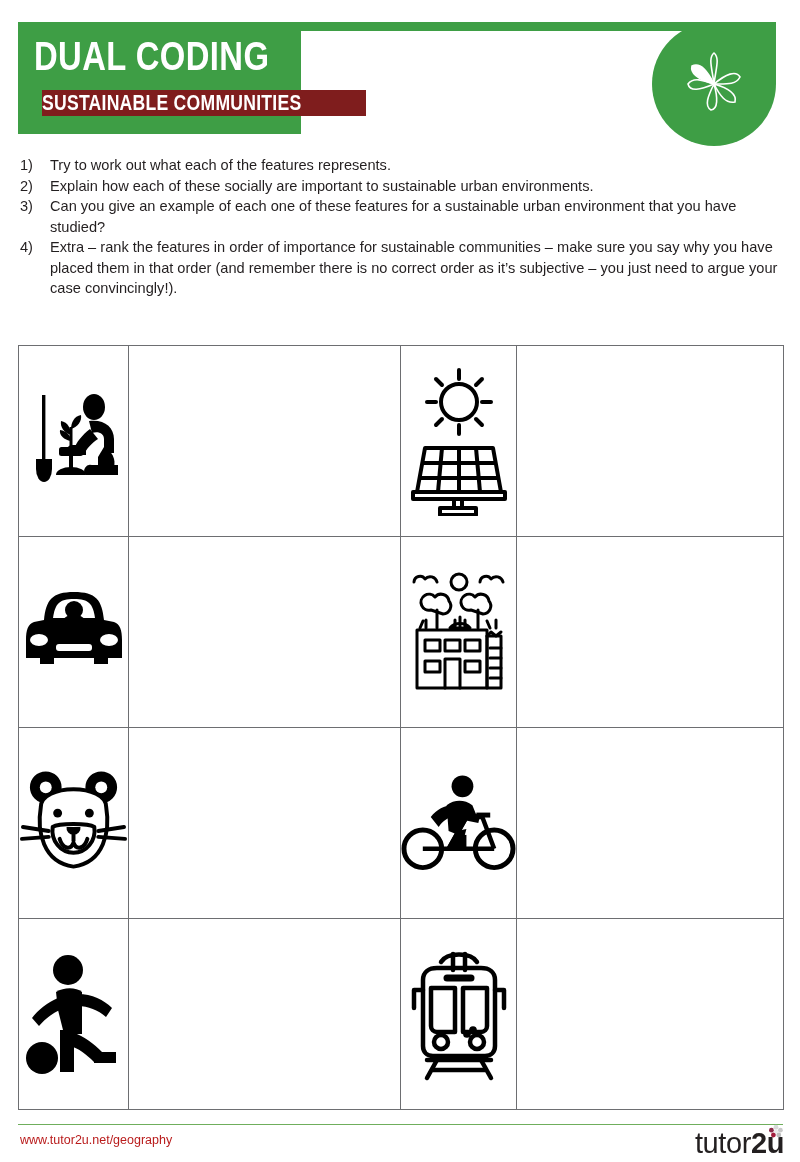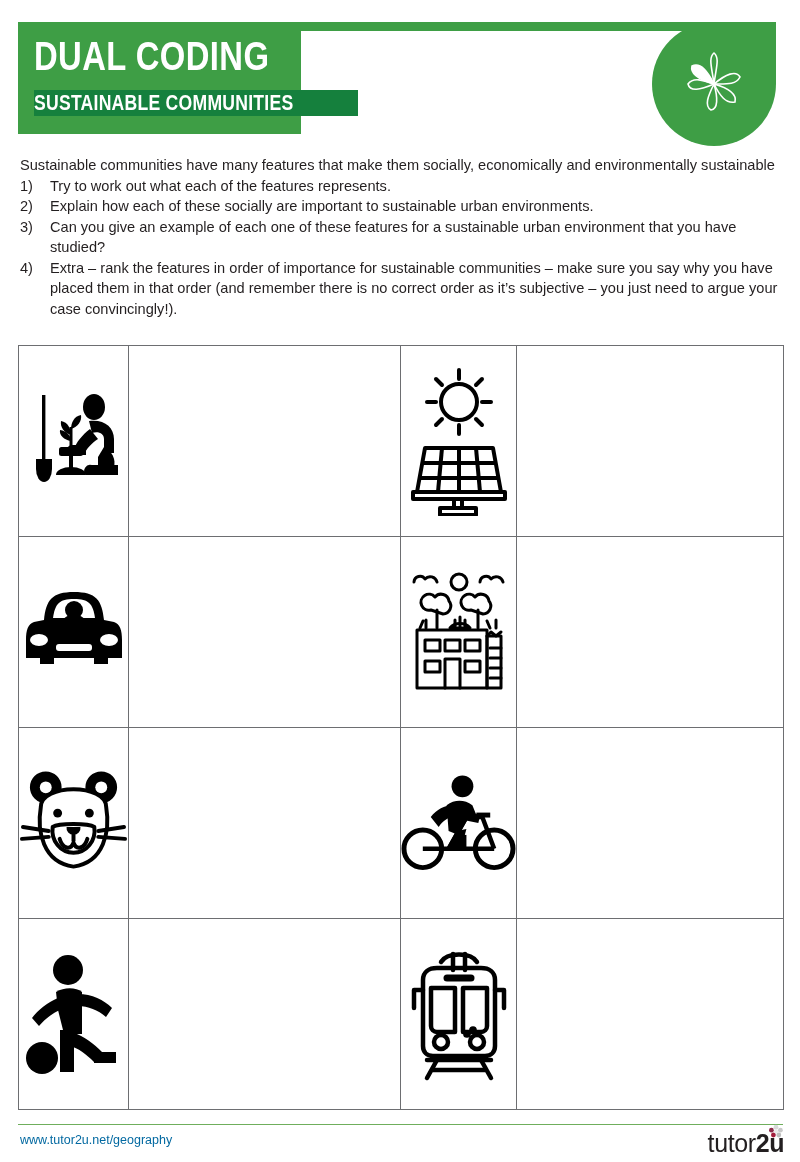--- a/index.html
+++ b/index.html
@@ -39,22 +39,23 @@
     font-size: 40px;
     line-height: 44px;
     letter-spacing: 0.5px;
     color: #ffffff;
     transform: scaleX(0.82);
     transform-origin: left center;
     white-space: nowrap;
   }
   .title-sub-wrap {
     margin-top: 12px;
-    background: #15803d;
+    background: #7f1d1d;
     display: inline-block;
+    margin-left: 8px;
   }
   .title-sub {
     font-family: "Liberation Sans Narrow", "Liberation Sans", sans-serif;
     font-weight: bold;
     font-size: 22px;
     line-height: 26px;
     letter-spacing: 0.3px;
     color: #ffffff;
     transform: scaleX(0.80);
     transform-origin: left center;
@@ -167,33 +168,33 @@
     width: 765px;
     height: 1px;
     background: #6fae5c;
   }
   .footer-url {
     position: absolute;
     left: 20px;
     top: 1133px;
     font-family: "Liberation Sans Narrow", "Liberation Sans", sans-serif;
     font-size: 12.5px;
-    color: #0369a1;
+    color: #b91c1c;
   }
   .footer-logo {
     position: absolute;
     right: 16px;
     top: 1128px;
     height: 28px;
     display: flex;
     align-items: flex-end;
   }
   .logo-text {
     font-family: "Liberation Sans Narrow", "Liberation Sans", sans-serif;
-    font-size: 25px;
+    font-size: 29px;
     line-height: 25px;
     color: #231f20;
     letter-spacing: -0.4px;
   }
   .logo-text b { font-weight: bold; }
   .logo-flower {
     position: absolute;
     right: 0px;
     top: -4px;
   }
@@ -222,21 +223,20 @@
 
   <div class="header-bar">
     <div class="title-main">DUAL CODING</div>
     <div class="title-sub-wrap">
       <div class="title-sub">SUSTAINABLE COMMUNITIES</div>
     </div>
   </div>
 </div>
 
 <div class="intro">
-  <p class="lead">Sustainable communities have many features that make them socially, economically and environmentally sustainable</p>
   <ol class="olist">
     <li>
       <span class="num">1)</span>
       <span class="txt">Try to work out what each of the features represents.</span>
     </li>
     <li>
       <span class="num">2)</span>
       <span class="txt">Explain how each of these socially are important to sustainable urban environments.</span>
     </li>
     <li>

